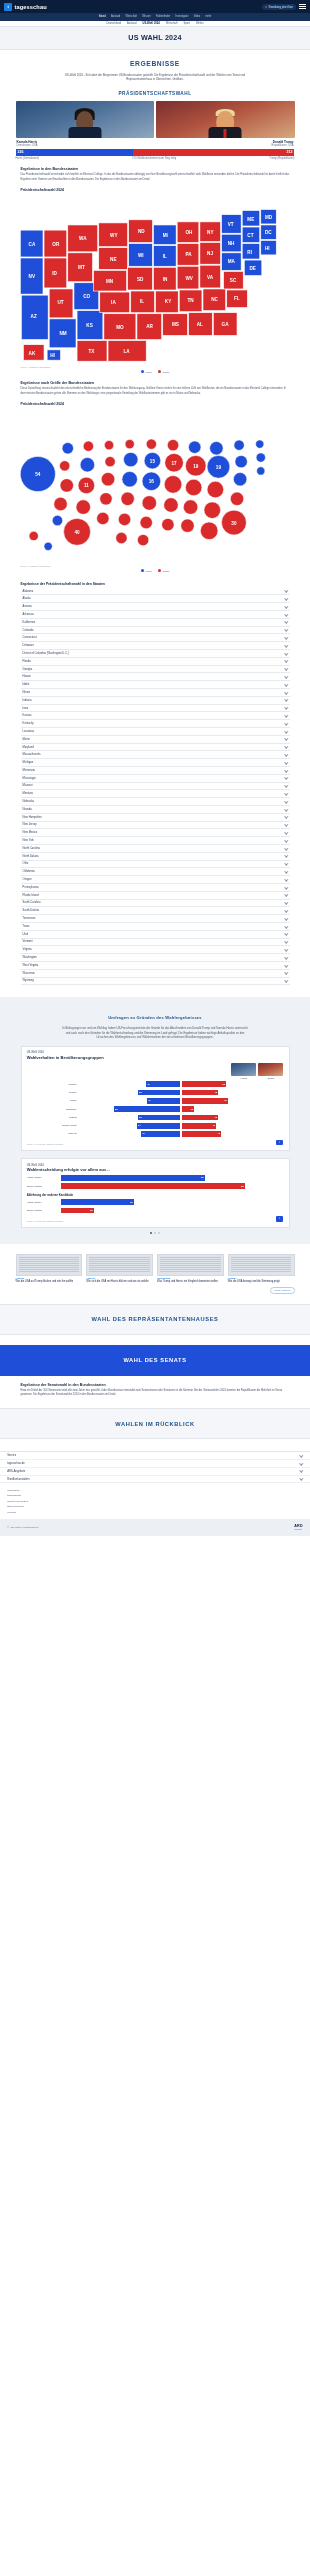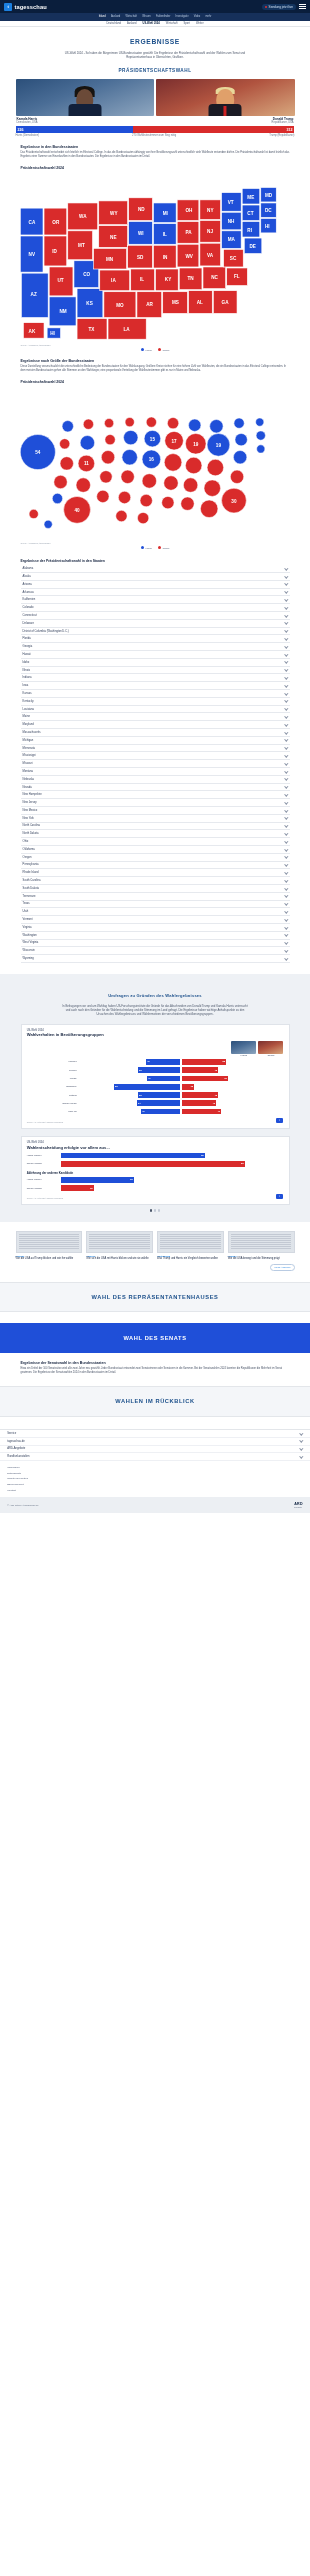--- a/index.html
+++ b/index.html
@@ -234,20 +234,23 @@
 
   <div class="subnav">
     <span>Deutschland</span>
     <span>Ausland</span>
     <span class="active">US-Wahl 2024</span>
     <span>Wirtschaft</span>
     <span>Sport</span>
     <span>Wetter</span>
   </div>
 
+  <div class="title-band">
+    <h1>US WAHL 2024</h1>
+  </div>
 
   <div class="sec-head">
     <h2>ERGEBNISSE</h2>
   </div>
   <div class="sec-sub">US-Wahl 2024 - So haben die Bürgerinnen US-Bundesstaaten gewählt: Die Ergebnisse der Präsidentschaftswahl und der Wahlen zum Senat und Repräsentantenhaus in Übersichten, Grafiken.</div>
 
   <div class="block-head">PRÄSIDENTSCHAFTSWAHL</div>
 
   <div class="duel">
     <div class="cand">

